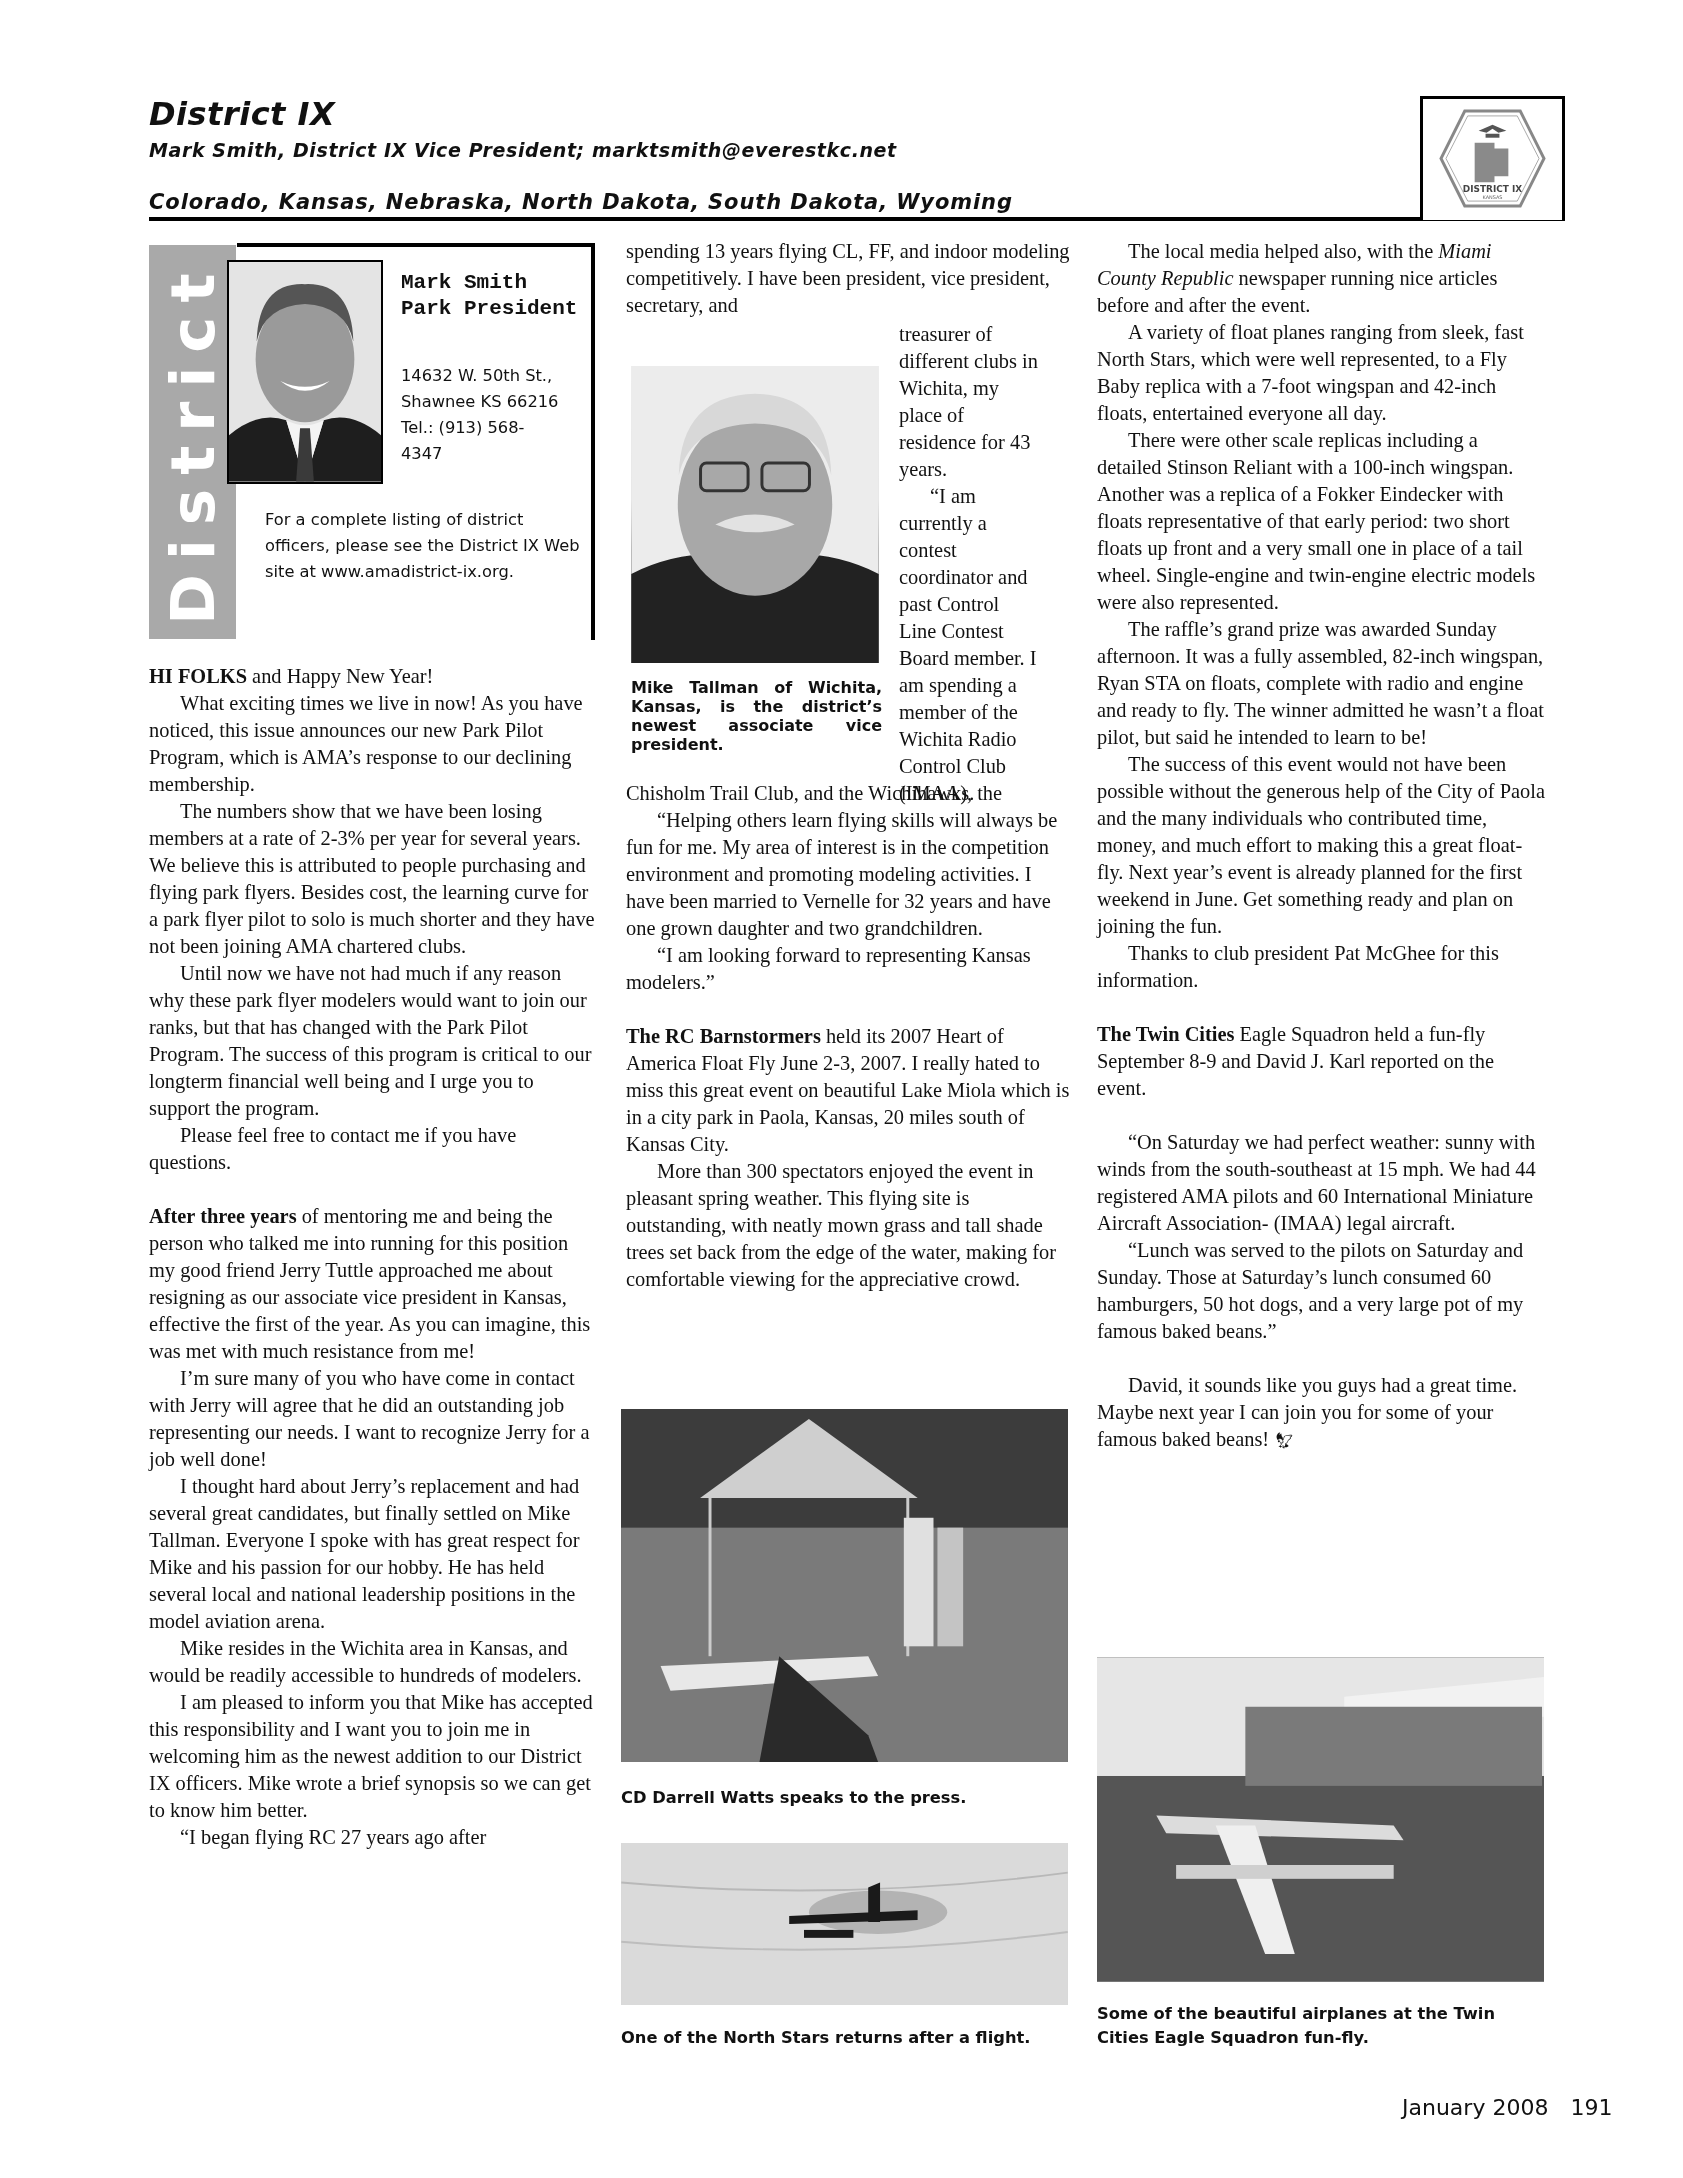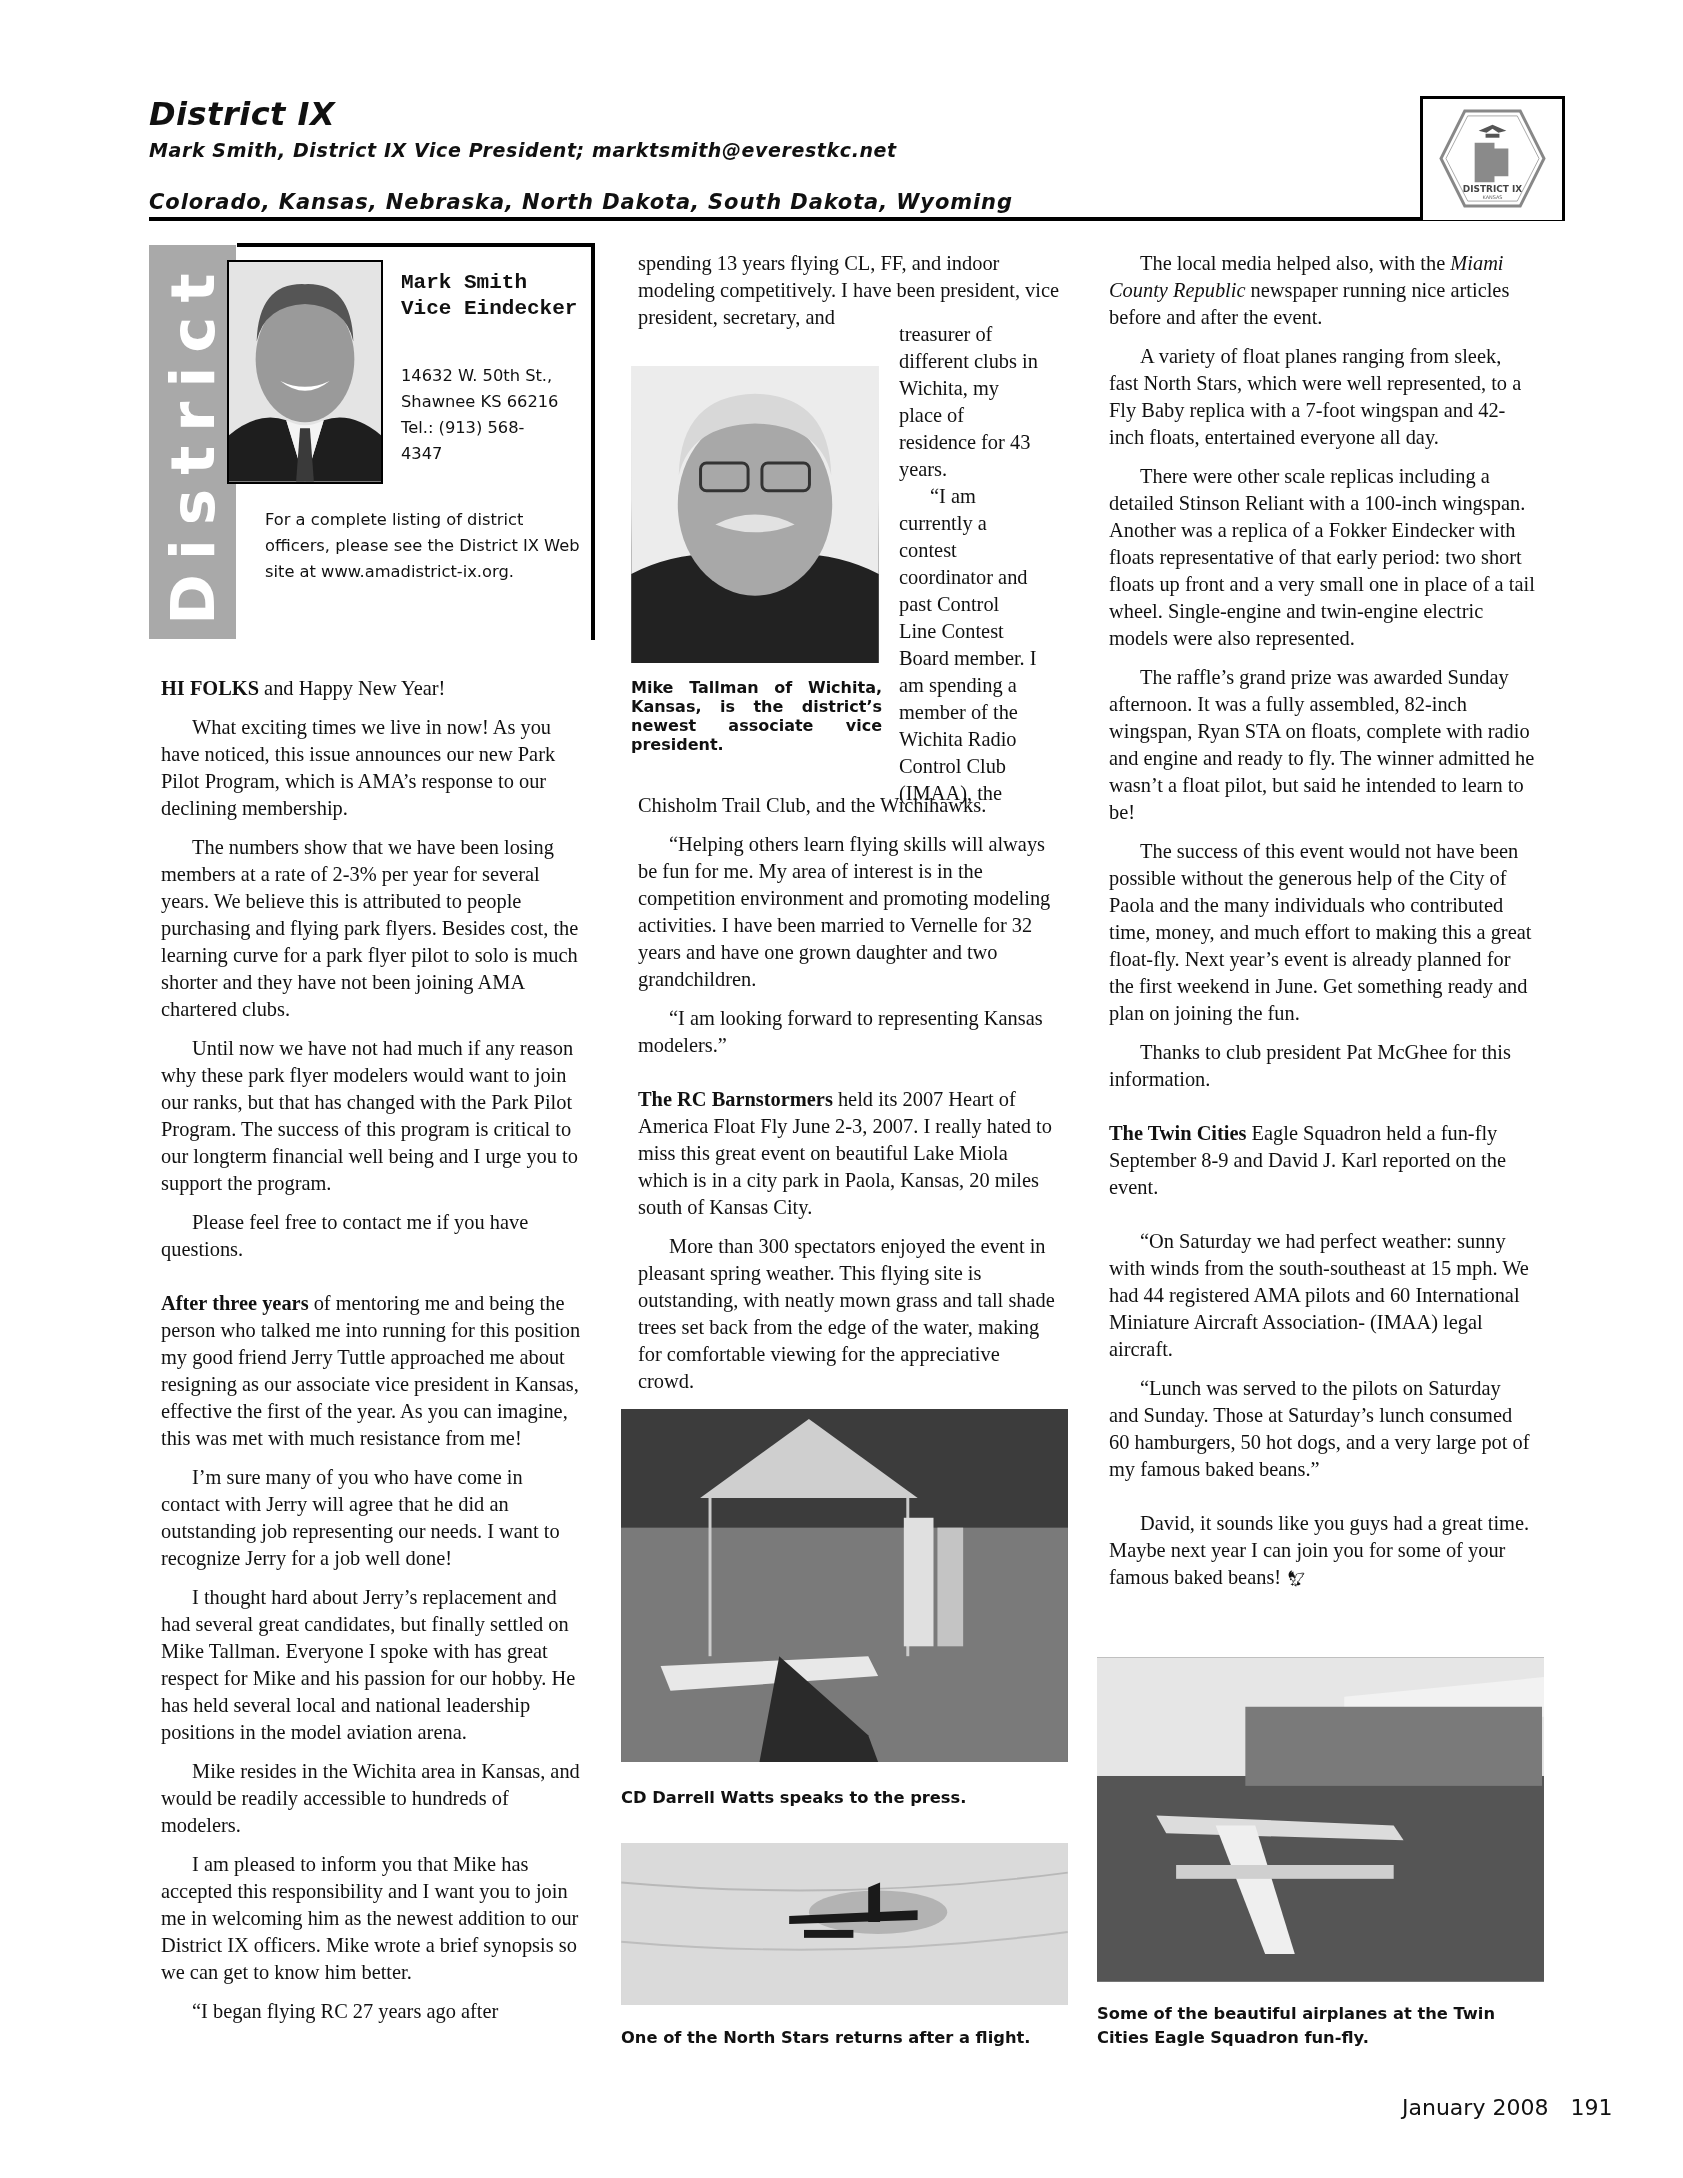--- a/index.html
+++ b/index.html
@@ -17,21 +17,21 @@
   #side-band { position:absolute; left:149px; top:245px; width:87px; height:394px; background:#a9a9a9; }
   #side-band-text { position:absolute; left:0; top:0; width:394px; height:87px; transform-origin:0 0; transform:translate(0px,394px) rotate(-90deg); color:#fff; font-family:"DejaVu Sans", sans-serif; font-weight:bold; font-size:61px; letter-spacing:14px; line-height:87px; text-align:center; }
   #officer-box { position:absolute; left:237px; top:243px; width:354px; height:393px; border-top:4px solid #000; border-right:4px solid #000; }
   #officer-photo { position:absolute; left:227px; top:260px; width:152px; height:220px; border:2px solid #000; background:linear-gradient(180deg,#e8e8e8 0%,#dadada 100%); overflow:hidden; }
   #officer-name { position:absolute; left:401px; top:270px; font-family:Liberation Mono, monospace; font-weight:bold; font-size:21px; line-height:26px; }
   #officer-info { position:absolute; left:401px; top:327px; font-family:"DejaVu Sans", sans-serif; font-size:16.3px; line-height:26px;margin-top:36px; }
   #officer-note { position:absolute; left:265px; top:507px; width:317px; font-family:"DejaVu Sans", sans-serif; font-size:16.3px; line-height:26px; }
 
   
   .col { position:absolute; font-family:"Liberation Serif", serif; font-size:20.4px; line-height:27px; }
-  .col p { margin:12px; text-indent:31px; }
+  .col p { margin:0; text-indent:31px; }
   .col p.ni { text-indent:0; }
   .col p.gap { margin-top:27px; }
   .col b { font-weight:bold; }
   #col1 { left:149px; top:663px; width:446px; }
   #col2-top { left:626px; top:238px; width:446px; }
   #col2-right { left:899px; top:321px; width:174px; }
   #col2-cont { left:626px; top:780px; width:446px; }
   #col3 { left:1097px; top:238px; width:450px; }
 
   
@@ -80,21 +80,21 @@
     <path d="M154 222 L154 175 Q124 150 96 160 L77 222 Z" fill="#1e1e1e"></path>
     <path d="M58 160 L77 222 L96 160 Q77 170 58 160 Z" fill="#f4f4f4"></path>
     <path d="M72 168 L82 168 L86 222 L68 222 Z" fill="#3a3a3a"></path>
     <ellipse cx="77" cy="98" rx="50" ry="64" fill="#9a9a9a"></ellipse>
     <path d="M28 80 Q30 20 77 22 Q124 20 126 80 Q118 44 77 42 Q36 44 28 80 Z" fill="#555"></path>
     <path d="M52 120 Q77 140 102 120 Q77 132 52 120 Z" fill="#fff"></path>
   </svg>
 </div>
 <div id="officer-name">
   <div>Mark Smith</div>
-  <div>Vice Eindecker</div>
+  <div>Park President</div>
 </div>
 <div id="officer-info">
   <div>14632 W. 50th St.,</div>
   <div>Shawnee KS 66216</div>
   <div>Tel.: (913) 568-</div>
   <div>4347</div>
 </div>
 <div id="officer-note">For a complete listing of district officers, please see the District IX Web site at www.amadistrict-ix.org.</div>
 
 <div id="col1" class="col">

